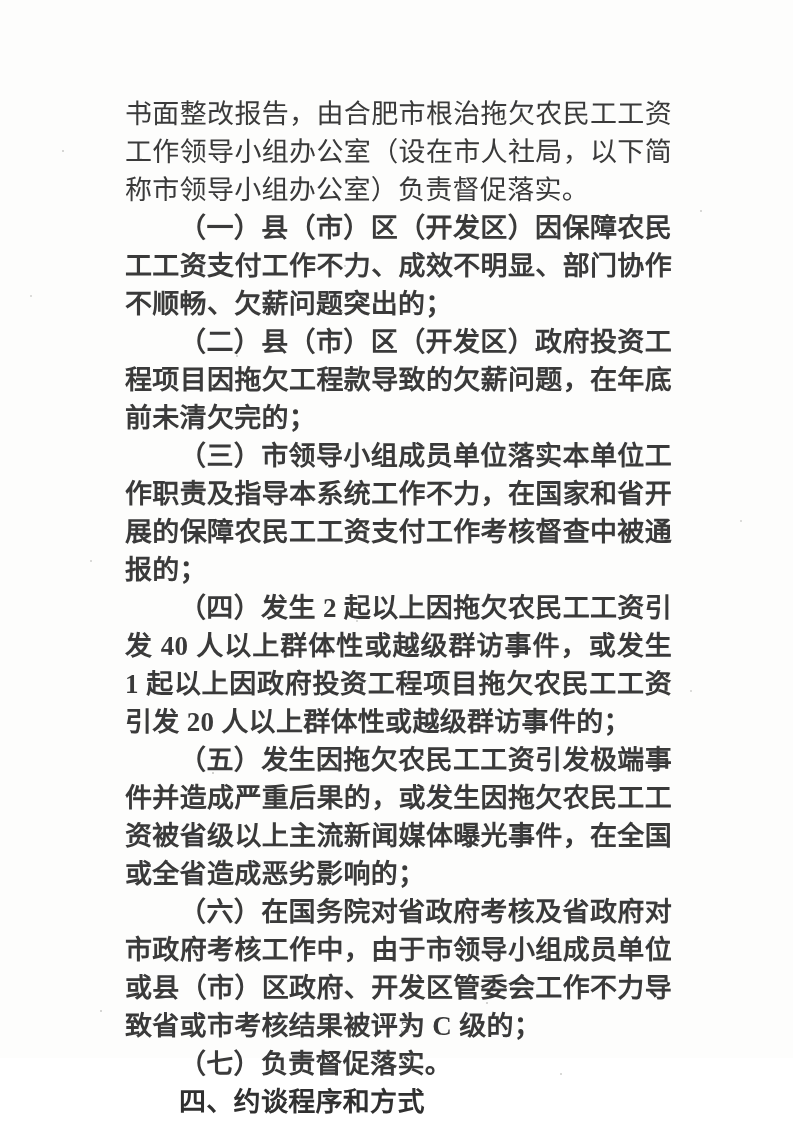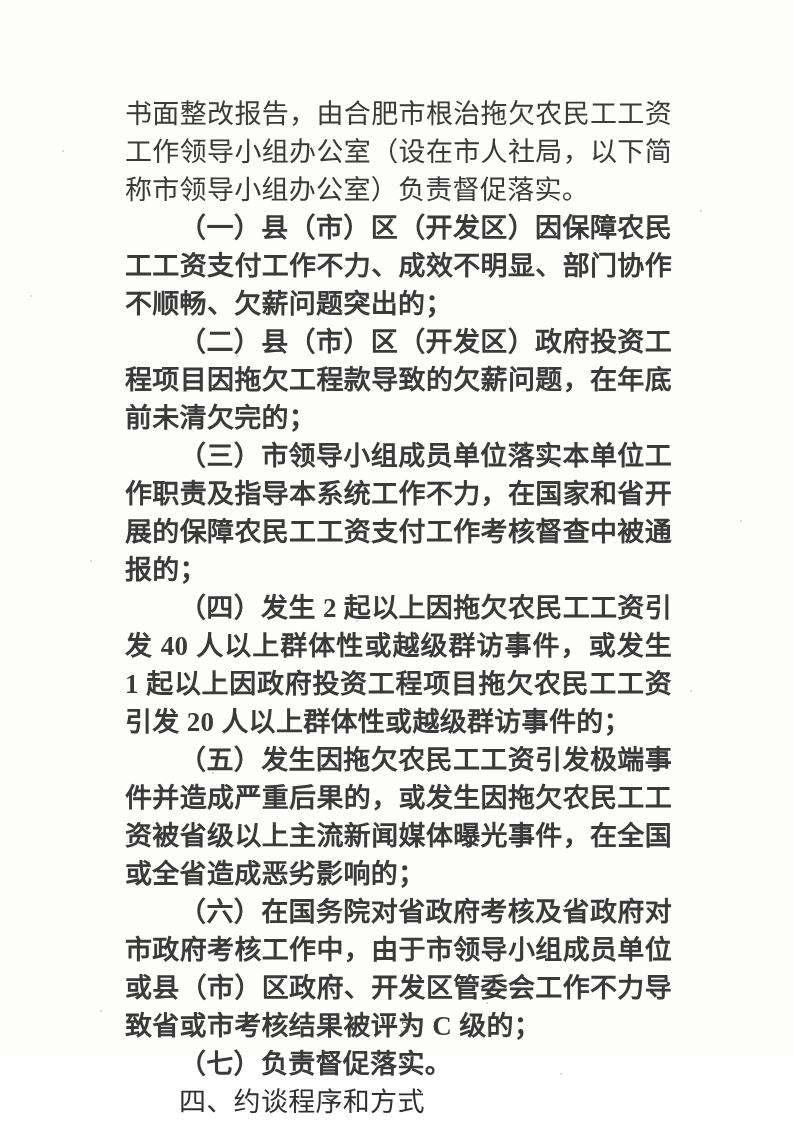--- a/index.html
+++ b/index.html
@@ -48,21 +48,21 @@
     line-height: 38px;
     text-align: justify;
     text-justify: inter-character;
     letter-spacing: 0.3px;
     word-break: break-all;
   }
 
   .text-block p.indent { text-indent: 2em; font-weight: bold; }
 
   .text-block p.heading {
-    font-weight: normal;
+    font-weight: bold;
     text-align: left;
     font-family: "Liberation Sans", "DejaVu Sans", sans-serif;
     color: #303030;
   }
 
   .text-block p.kaiti {
     font-family: "Liberation Serif", "DejaVu Serif", serif;
     color: #454545;
   }
 

